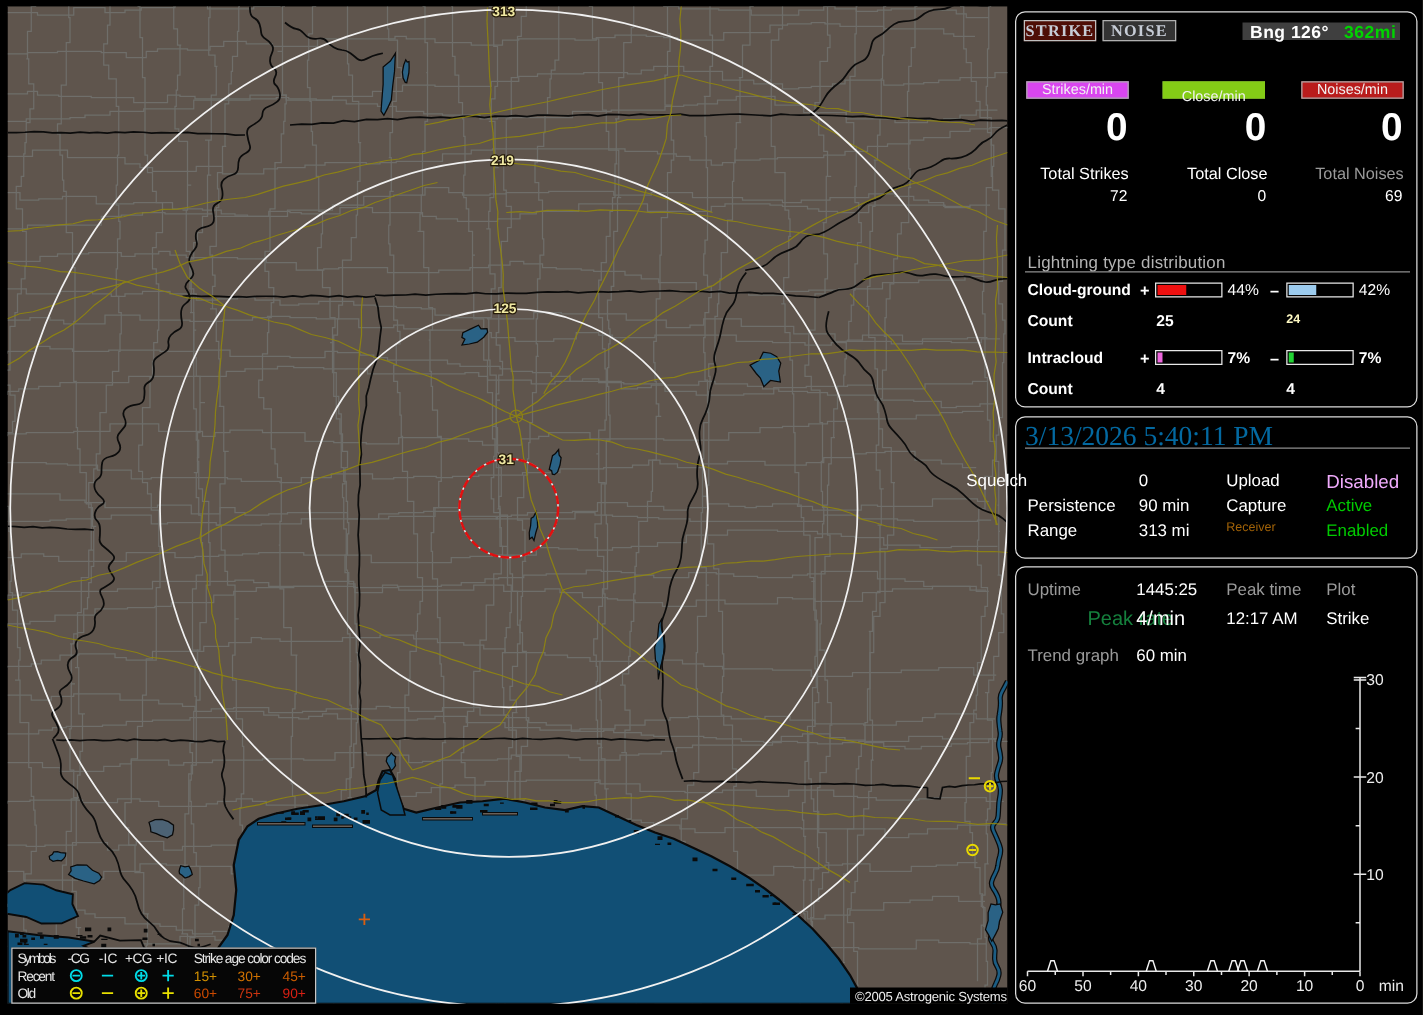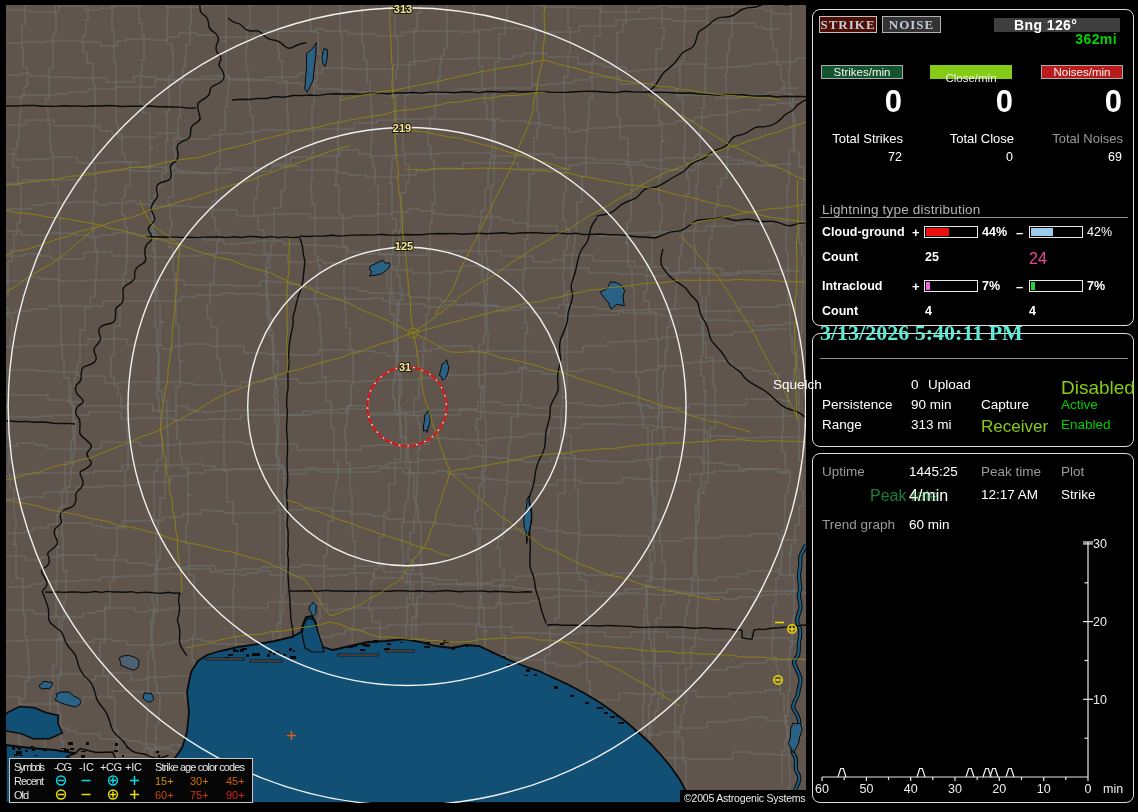--- a/index.html
+++ b/index.html
@@ -298,77 +298,77 @@
         <text x="180" y="39.5" fill="#cc3410">75+</text>
         <text x="216" y="39.5" fill="#d82014">90+</text>
   </g>
  </svg>
 </div>
 <div style="position:absolute;left:680px;top:790px;width:126px;height:13px;background:#000"></div>
 <div class="ab" style="left:684px;top:792px;font-size:10.5px;letter-spacing:-0.2px;color:#ececec">©2005 Astrogenic Systems</div>
 <div class="box" style="top:9px;height:315px"></div>
 <div class="btn" style="left:819px;top:16px;width:58px;height:17px;background:#4e0e06;border:1px solid #c0c0c0;font-family:'Liberation Serif',serif;font-weight:bold;font-size:13px;letter-spacing:1px;line-height:15px;color:#c6ccd6">STRIKE</div>
 <div class="btn" style="left:882px;top:16px;width:59px;height:17px;background:#333;border:1px solid #b0b0b0;font-family:'Liberation Serif',serif;font-weight:bold;font-size:13px;letter-spacing:1px;line-height:15px;color:#c6ccd6">NOISE</div>
-<div class="ab" style="left:994px;top:17.5px;width:126px;height:14.5px;background:#3f3f3f;font-weight:bold;font-size:14px;letter-spacing:0.4px;line-height:14.5px"><span style="color:#fff;padding-left:20px">Bng 126°</span><span class="green" style="float:right;padding-right:3px">362mi</span></div>
-<div class="btn" style="left:821px;top:64.5px;width:82px;height:14.5px;background:#14532d;border:1px solid #ababab;font-size:11.5px;line-height:13.5px">Strikes/min</div>
+<div class="ab" style="left:994px;top:17.5px;width:126px;height:14.5px;background:#3f3f3f;font-weight:bold;font-size:14px;letter-spacing:0.4px;line-height:14.5px"><span style="color:#fff;padding-left:6px">Bng 126°</span><span class="green" style="float:right;padding-right:3px">362mi</span></div>
+<div class="btn" style="left:821px;top:64.5px;width:82px;height:14.5px;background:#d946ef;border:1px solid #ababab;font-size:11.5px;line-height:13.5px">Strikes/min</div>
 <div class="btn" style="left:930px;top:64.5px;width:82px;height:14.5px;background:#5e5e5e;border:7px solid #84cc16;font-size:11.5px;line-height:13.5px">Close/min</div>
 <div class="btn" style="left:1041px;top:64.5px;width:82px;height:14.5px;background:#b91c1c;border:1px solid #ababab;font-size:11.5px;line-height:13.5px">Noises/min</div>
 <div class="ab" style="right:236px;top:84px;font-size:31px;font-weight:bold;color:#fff">0</div>
 <div class="ab" style="right:125px;top:84px;font-size:31px;font-weight:bold;color:#fff">0</div>
 <div class="ab" style="right:16px;top:84px;font-size:31px;font-weight:bold;color:#fff">0</div>
 <div class="ab" style="right:235px;top:131px;font-size:13px;color:#fff">Total Strikes</div>
 <div class="ab" style="right:124px;top:131px;font-size:13px;color:#fff">Total Close</div>
 <div class="ab" style="right:15px;top:131px;font-size:13px;color:#9a9a9a">Total Noises</div>
 <div class="ab" style="right:236px;top:150px;font-size:12.5px;color:#fff">72</div>
 <div class="ab" style="right:125px;top:150px;font-size:12.5px;color:#fff">0</div>
 <div class="ab" style="right:16px;top:150px;font-size:12.5px;color:#fff">69</div>
 <div class="ab" style="left:822px;top:202px;font-size:13.5px;letter-spacing:0.2px;color:#b4b4b4">Lightning type distribution</div>
 <div class="ab" style="left:820px;top:217px;width:308px;border-top:1px solid #8e8e8e"></div>
 <div class="ab" style="left:822px;top:225px;font-size:12.5px;font-weight:bold;color:#fff">Cloud-ground</div>
 <div class="ab" style="left:912px;top:225px;font-size:13px;font-weight:bold;color:#fff">+</div>
 <div class="ab" style="left:924px;top:226px;width:52px;height:10px;border:1px solid #e8e8e8;background:#000">
     <div style="position:absolute;left:1px;top:1px;width:23px;height:8px;background:#ee1010"></div>
   </div>
-<div class="ab" style="left:982px;top:225px;font-size:12.5px;font-weight:bold;color:#fff">44%</div>
+<div class="ab" style="left:982px;top:225px;font-size:12.5px;font-weight:normal;color:#fff">44%</div>
 <div class="ab" style="left:1016px;top:225px;font-size:13px;font-weight:bold;color:#fff">–</div>
 <div class="ab" style="left:1029px;top:226px;width:52px;height:10px;border:1px solid #e8e8e8;background:#000">
     <div style="position:absolute;left:1px;top:1px;width:22px;height:8px;background:#9ccbee"></div>
   </div>
 <div class="ab" style="left:1087px;top:225px;font-size:12.5px;font-weight:normal;color:#fff">42%</div>
 <div class="ab" style="left:822px;top:250px;font-size:12.5px;font-weight:bold;color:#fff">Count</div>
 <div class="ab" style="left:925px;top:250px;font-size:12.5px;font-weight:bold;color:#fff">25</div>
-<div class="ab" style="left:1029px;top:250px;font-size:16px;font-weight:normal;color:#ec4899">24</div>
+<div class="ab" style="left:1029px;top:250px;font-size:10px;font-weight:bold;color:#fef9c3">24</div>
 <div class="ab" style="left:822px;top:279px;font-size:12.5px;font-weight:bold;color:#fff">Intracloud</div>
 <div class="ab" style="left:912px;top:279px;font-size:13px;font-weight:bold;color:#fff">+</div>
 <div class="ab" style="left:924px;top:280px;width:52px;height:10px;border:1px solid #e8e8e8;background:#000">
     <div style="position:absolute;left:1px;top:1px;width:4px;height:8px;background:#ee66dd"></div>
   </div>
 <div class="ab" style="left:982px;top:279px;font-size:12.5px;font-weight:bold;color:#fff">7%</div>
 <div class="ab" style="left:1016px;top:279px;font-size:13px;font-weight:bold;color:#fff">–</div>
 <div class="ab" style="left:1029px;top:280px;width:52px;height:10px;border:1px solid #e8e8e8;background:#000">
     <div style="position:absolute;left:1px;top:1px;width:4px;height:8px;background:#22d434"></div>
   </div>
 <div class="ab" style="left:1087px;top:279px;font-size:12.5px;font-weight:bold;color:#fff">7%</div>
 <div class="ab" style="left:822px;top:304px;font-size:12.5px;font-weight:bold;color:#fff">Count</div>
 <div class="ab" style="left:925px;top:304px;font-size:12.5px;font-weight:bold;color:#fff">4</div>
 <div class="ab" style="left:1029px;top:304px;font-size:12.5px;font-weight:bold;color:#fff">4</div>
 <div class="box" style="top:333px;height:112px"></div>
-<div class="ab" style="left:820px;top:320px;font-family:'Liberation Serif',serif;font-size:22px;font-weight:bold;color:#5eead4">3/13/2026 5:40:11 PM</div>
+<div class="ab" style="left:820px;top:336px;font-family:'Liberation Serif',serif;font-size:22px;font-weight:normal;color:#0369a1">3/13/2026 5:40:11 PM</div>
 <div class="ab" style="left:820px;top:358px;width:308px;border-top:1px solid #8e8e8e"></div>
 <div class="ab" style="left:773px;top:377px;font-size:13.5px;color:#fff">Squelch</div>
 <div class="ab" style="left:911px;top:377px;font-size:13.5px;color:#fff">0</div>
-<div class="ab" style="left:928px;top:377px;font-size:13.5px;color:#fff">Upload</div>
-<div class="ab" style="left:1061px;top:377px;font-size:19px;color:#84cc16">Disabled</div>
+<div class="ab" style="left:981px;top:377px;font-size:13.5px;color:#fff">Upload</div>
+<div class="ab" style="left:1061px;top:377px;font-size:15px;color:#f0abfc">Disabled</div>
 <div class="ab" style="left:822px;top:397px;font-size:13.5px;color:#fff">Persistence</div>
 <div class="ab" style="left:911px;top:397px;font-size:13.5px;color:#fff">90 min</div>
 <div class="ab" style="left:981px;top:397px;font-size:13.5px;color:#fff">Capture</div>
 <div class="ab" style="left:1061px;top:397px;font-size:13.5px;color:#00cc00">Active</div>
 <div class="ab" style="left:822px;top:417px;font-size:13.5px;color:#fff">Range</div>
 <div class="ab" style="left:911px;top:417px;font-size:13.5px;color:#fff">313 mi</div>
-<div class="ab" style="left:981px;top:417px;font-size:17px;color:#84cc16">Receiver</div>
+<div class="ab" style="left:981px;top:417px;font-size:10px;color:#a16207">Receiver</div>
 <div class="ab" style="left:1061px;top:417px;font-size:13.5px;color:#00cc00">Enabled</div>
 <div class="box" style="top:453px;height:348px"></div>
 <div class="ab" style="left:822px;top:464px;font-size:13.5px;color:#9a9a9a">Uptime</div>
 <div class="ab" style="left:909px;top:464px;font-size:13.5px;color:#fff">1445:25</div>
 <div class="ab" style="left:981px;top:464px;font-size:13.5px;color:#9a9a9a">Peak time</div>
 <div class="ab" style="left:1061px;top:464px;font-size:13.5px;color:#9a9a9a">Plot</div>
 <div class="ab" style="left:870px;top:487px;font-size:16px;color:#15803d">Peak rate</div>
 <div class="ab" style="left:909px;top:487px;font-size:16px;color:#fff">4/min</div>
 <div class="ab" style="left:981px;top:487px;font-size:13.5px;color:#fff">12:17 AM</div>
 <div class="ab" style="left:1061px;top:487px;font-size:13.5px;color:#fff">Strike</div>

